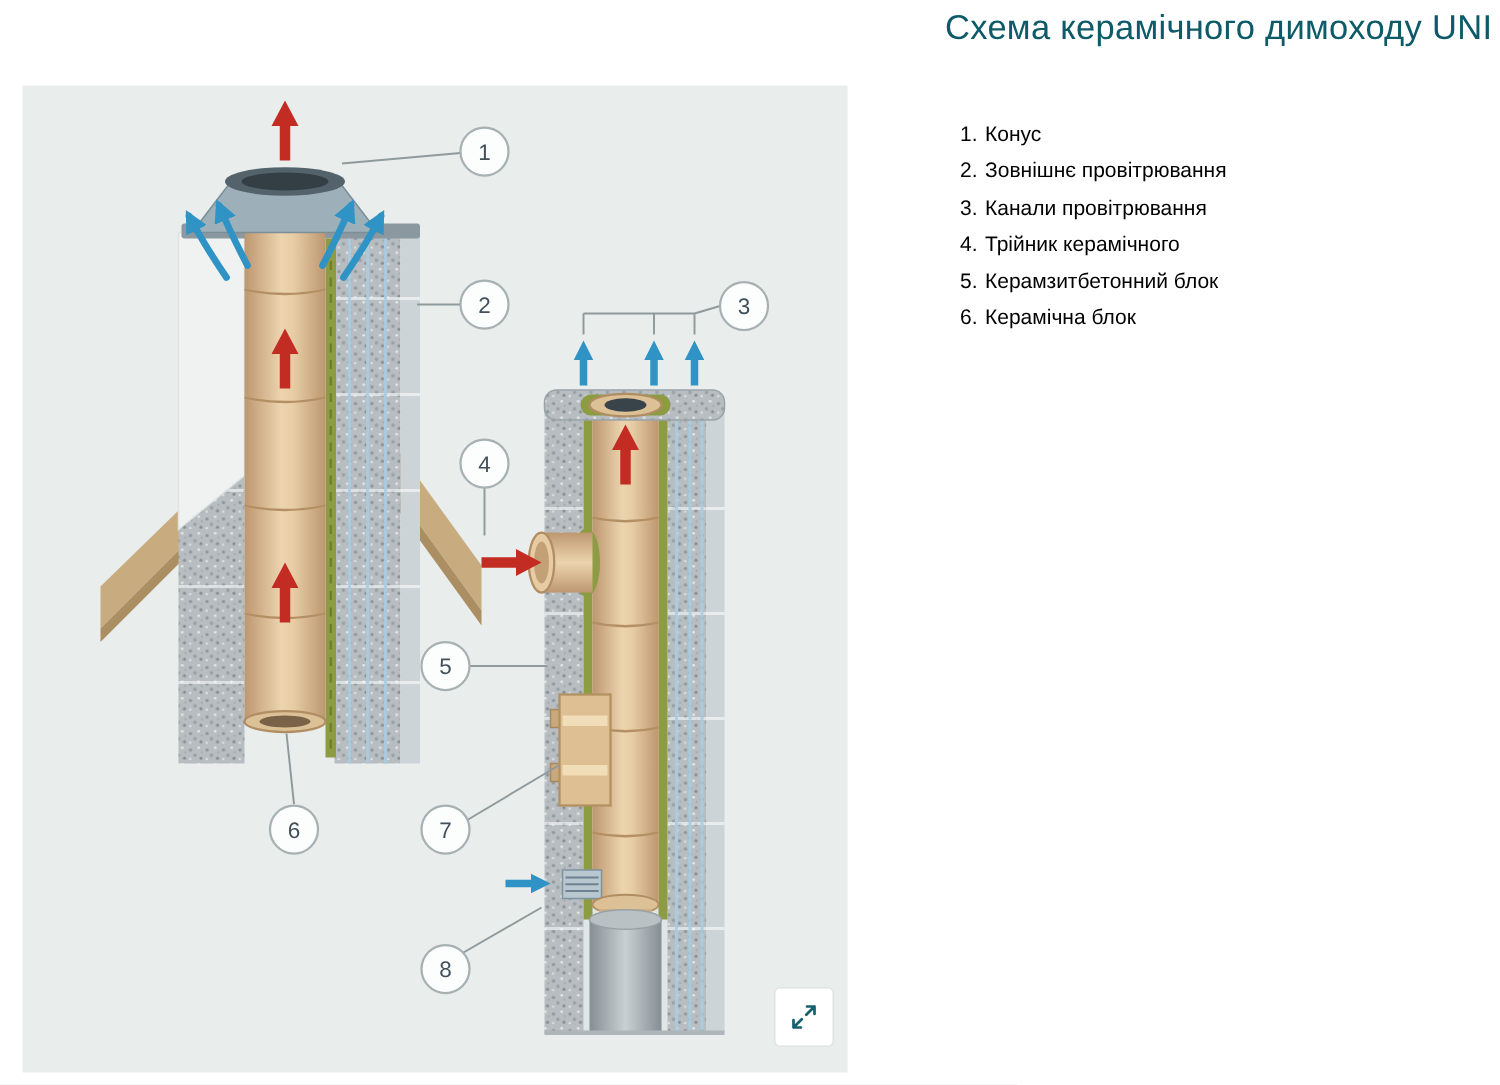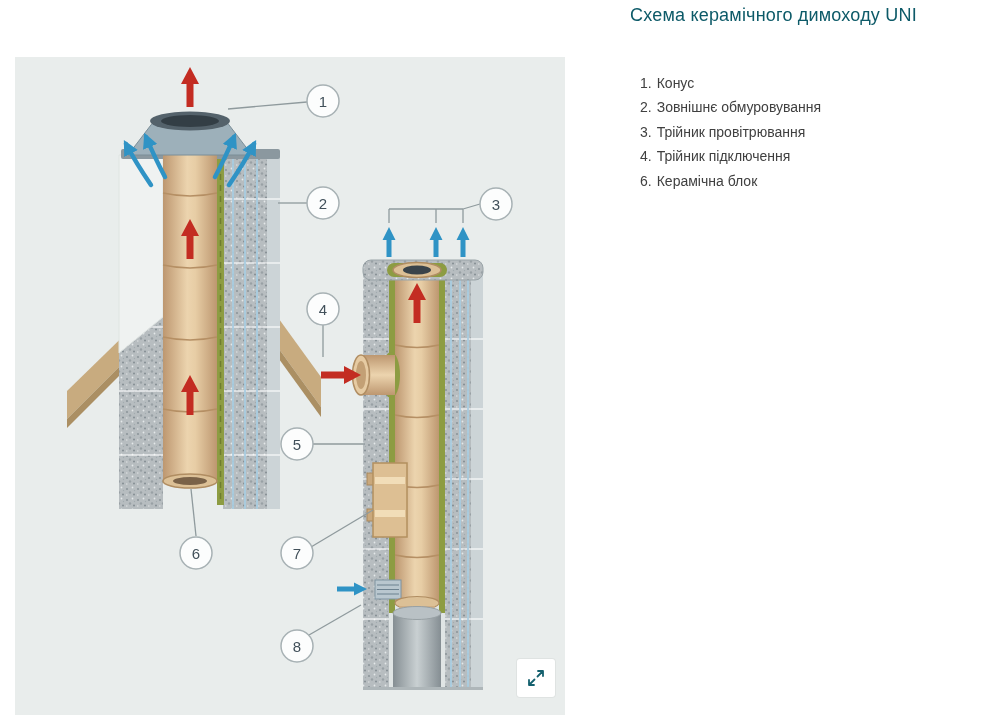--- a/index.html
+++ b/index.html
@@ -19,26 +19,26 @@
   .expand-btn {
     position:absolute; right:10px; bottom:18px;
     width:38px; height:38px;
     background:#ffffff; border-radius:3px;
     display:flex; align-items:center; justify-content:center;
     cursor:pointer;
     box-shadow:0 0 0 1px rgba(0,0,0,0.04);
   }
   .info { position:absolute; left:630px; top:4px; width:366px; }
   .title {
-    font-size:18px; font-weight:500; color:#0d5a68;
+    font-size:23px; font-weight:500; color:#0d5a68;
     letter-spacing:0.2px; line-height:1.25;
   }
   .legend { list-style:none; margin:44px 0 0 10px; }
   .legend-item {
-    font-size:14px; color:#404040; line-height:24.5px;
+    font-size:14px; color:#000000; line-height:24.5px;
     white-space:nowrap;
   }
   .legend-item .num { margin-right:5px; }
   .callout-num {
     font-family:"Liberation Sans", sans-serif;
     font-size:15px; fill:#41505a;
   }
 </style>
 </head>
 <body>
@@ -213,25 +213,28 @@
   </div>
 </div>
 
 <div class="info">
   <h1 class="title">Схема керамічного димоходу UNI</h1>
   <ul class="legend">
     <li class="legend-item">
       <span class="num">1.</span><span class="label">Конус</span>
     </li>
     <li class="legend-item">
-      <span class="num">2.</span><span class="label">Зовнішнє обмуровування</span>
-    </li>
-    <li class="legend-item">
-      <span class="num">3.</span><span class="label">Трійник провітрювання</span>
-    </li>
-    <li class="legend-item">
-      <span class="num">4.</span><span class="label">Трійник підключення</span>
+      <span class="num">2.</span><span class="label">Зовнішнє провітрювання</span>
+    </li>
+    <li class="legend-item">
+      <span class="num">3.</span><span class="label">Канали провітрювання</span>
+    </li>
+    <li class="legend-item">
+      <span class="num">4.</span><span class="label">Трійник керамічного</span>
+    </li>
+    <li class="legend-item">
+      <span class="num">5.</span><span class="label">Керамзитбетонний блок</span>
     </li>
     <li class="legend-item">
       <span class="num">6.</span><span class="label">Керамічна блок</span>
     </li>
   </ul>
 </div>
 
 </body></html>

